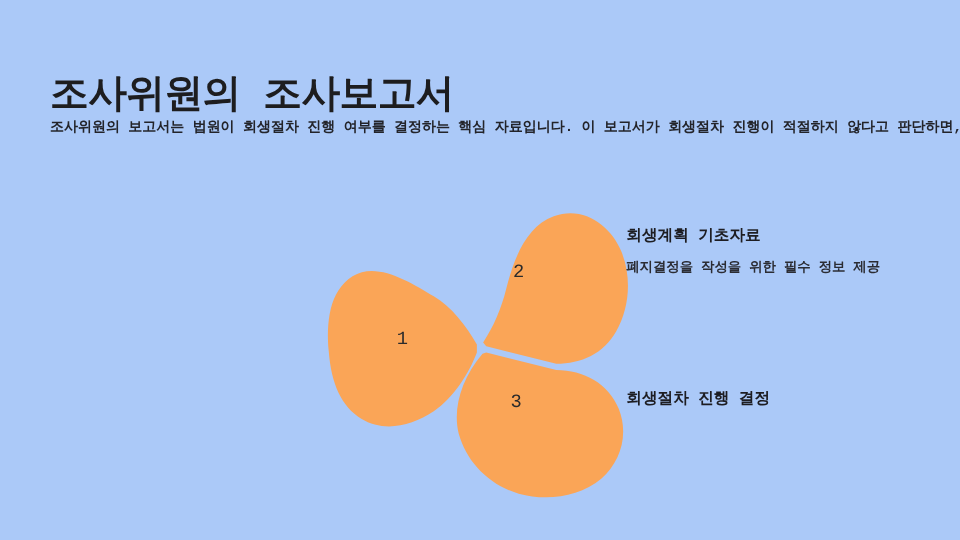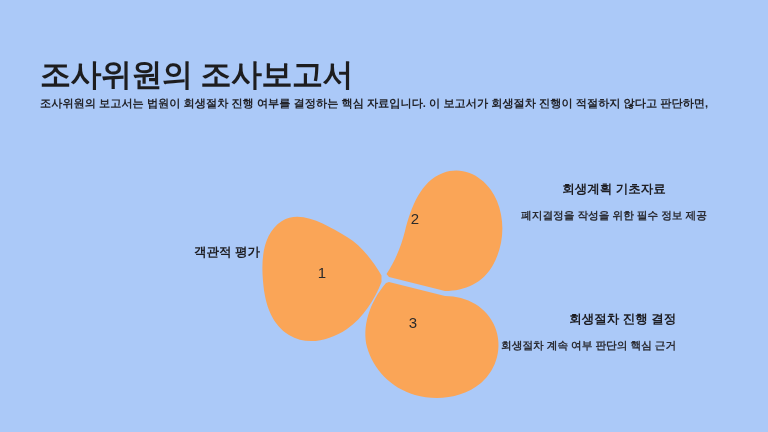--- a/index.html
+++ b/index.html
@@ -12,20 +12,21 @@
     overflow: hidden;
     background: #abc9f8;
     font-family: "Liberation Sans", "DejaVu Sans", sans-serif;
     -webkit-font-smoothing: antialiased;
   }
   .slide {
     position: relative;
     width: 768px;
     height: 428px;
     background: #abc9f8;
+    font-family: Liberation Mono, monospace;
   }
 
   
   .page-title {
     position: absolute;
     left: 40px;
     top: 33px;
     font-size: 31px;
     font-weight: 700;
     letter-spacing: -0.5px;
@@ -92,22 +93,21 @@
     white-space: nowrap;
   }
   .callout.left {
     right: 508px;
     top: 243px;
     text-align: right;
   }
   .callout.right-top {
     left: 501px;
     top: 180px;
-    text-align: center;
-    margin-left: 20px;
+    text-align: left;
   }
   .callout.right-bottom {
     left: 501px;
     top: 310px;
     text-align: right;
   }
 </style>
 </head>
 <body>
 
@@ -149,26 +149,24 @@
                C 107 172 114 148 131 128
                Z"></path>
     </svg>
 
     <span class="petal-num n1">1</span>
     <span class="petal-num n2">2</span>
     <span class="petal-num n3">3</span>
   </div>
 
   <div class="callout left">
-    <div class="c-title">객관적 평가</div>
   </div>
 
   <div class="callout right-top">
     <div class="c-title">회생계획 기초자료</div>
     <div class="c-desc">폐지결정을 작성을 위한 필수 정보 제공</div>
   </div>
 
   <div class="callout right-bottom">
     <div class="c-title">회생절차 진행 결정</div>
-    <div class="c-desc">회생절차 계속 여부 판단의 핵심 근거</div>
   </div>
 
 </div>
 
 </body></html>

